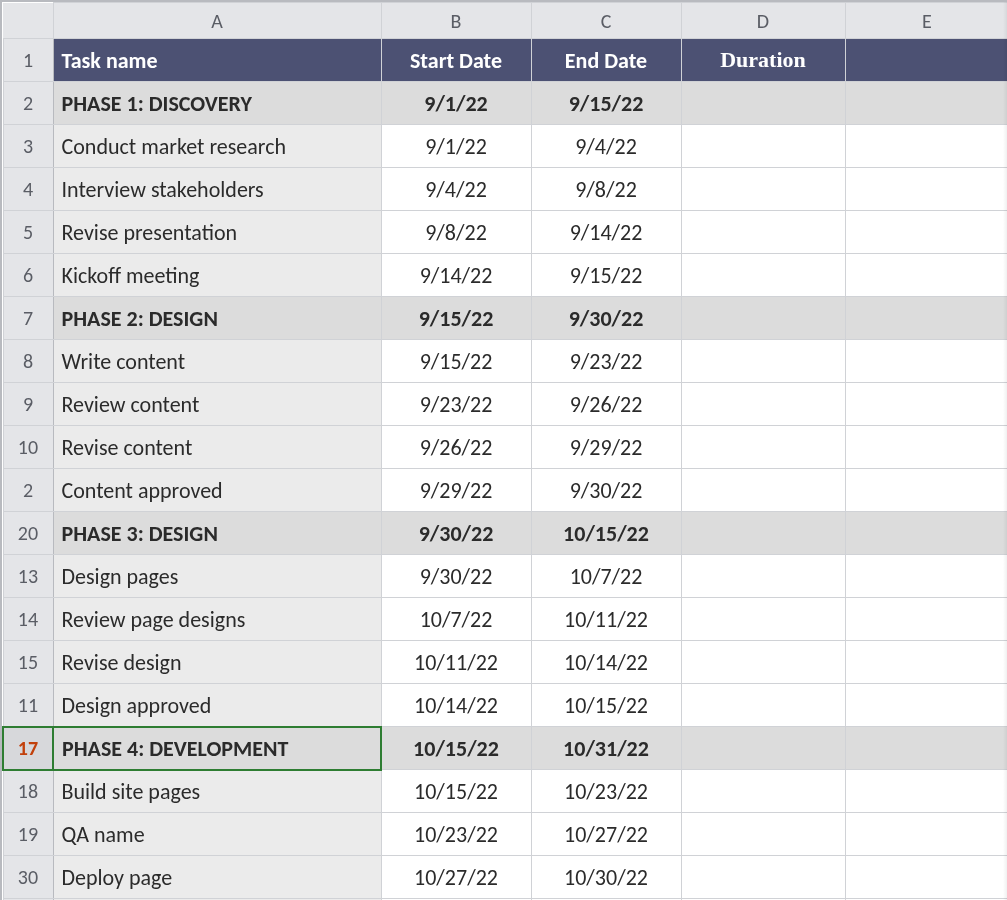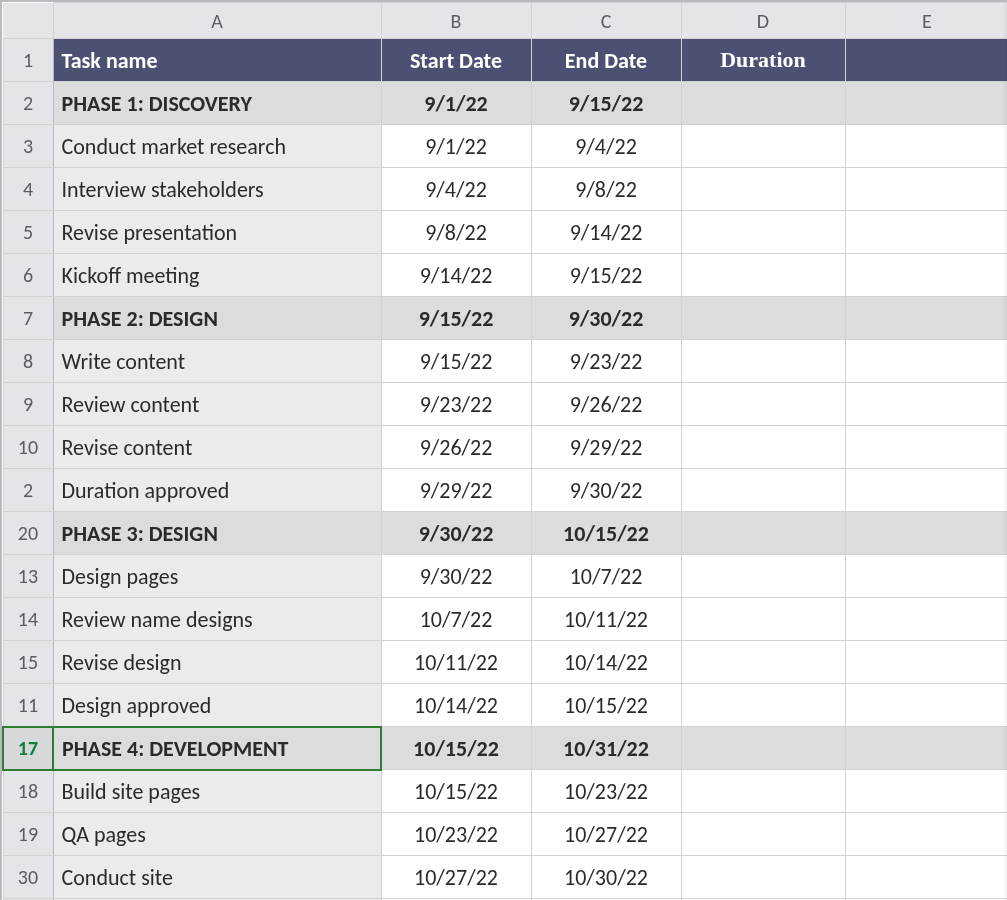--- a/index.html
+++ b/index.html
@@ -67,21 +67,21 @@
     text-align:center;
     font-size:20px;
     color:#5a5d65;
     font-weight:400;
     border-right:1px solid var(--grid-dark);
   }
   td.rh.selected{
     background:#d7d8db;
     border:2px solid var(--select)!important;
     font-weight:600;
-    color:#15803d;
+    color:#c2410c;
   }
   
   tr.hdr td:not(.rh){
     background:var(--header);
     color:var(--header-text);
     font-weight:700;
     font-size:22px;
   }
   tr.hdr td.cA{text-align:left;}
   tr.hdr td.cB,tr.hdr td.cC,tr.hdr td.cD{text-align:center;}
@@ -211,21 +211,21 @@
         <tr class="">
           <td class="rh">10</td>
           <td class="cA">Revise content</td>
           <td class="cB">9/26/22</td>
           <td class="cC">9/29/22</td>
           <td class="cD"></td>
           <td class="cE"></td>
         </tr>
         <tr class="">
           <td class="rh">2</td>
-          <td class="cA">Duration approved</td>
+          <td class="cA">Content approved</td>
           <td class="cB">9/29/22</td>
           <td class="cC">9/30/22</td>
           <td class="cD"></td>
           <td class="cE"></td>
         </tr>
         <tr class="phase">
           <td class="rh">20</td>
           <td class="cA">PHASE 3: DESIGN</td>
           <td class="cB">9/30/22</td>
           <td class="cC">10/15/22</td>
@@ -235,21 +235,21 @@
         <tr class="">
           <td class="rh">13</td>
           <td class="cA">Design pages</td>
           <td class="cB">9/30/22</td>
           <td class="cC">10/7/22</td>
           <td class="cD"></td>
           <td class="cE"></td>
         </tr>
         <tr class="">
           <td class="rh">14</td>
-          <td class="cA">Review name designs</td>
+          <td class="cA">Review page designs</td>
           <td class="cB">10/7/22</td>
           <td class="cC">10/11/22</td>
           <td class="cD"></td>
           <td class="cE"></td>
         </tr>
         <tr class="">
           <td class="rh">15</td>
           <td class="cA">Revise design</td>
           <td class="cB">10/11/22</td>
           <td class="cC">10/14/22</td>
@@ -275,29 +275,29 @@
         <tr class="">
           <td class="rh">18</td>
           <td class="cA">Build site pages</td>
           <td class="cB">10/15/22</td>
           <td class="cC">10/23/22</td>
           <td class="cD"></td>
           <td class="cE"></td>
         </tr>
         <tr class="">
           <td class="rh">19</td>
-          <td class="cA">QA pages</td>
+          <td class="cA">QA name</td>
           <td class="cB">10/23/22</td>
           <td class="cC">10/27/22</td>
           <td class="cD"></td>
           <td class="cE"></td>
         </tr>
         <tr class="">
           <td class="rh">30</td>
-          <td class="cA">Conduct site</td>
+          <td class="cA">Deploy page</td>
           <td class="cB">10/27/22</td>
           <td class="cC">10/30/22</td>
           <td class="cD"></td>
           <td class="cE"></td>
         </tr>
         <tr class="">
           <td class="rh">21</td>
           <td class="cA">Site live</td>
           <td class="cB">10/30/22</td>
           <td class="cC">10/31/22</td>

